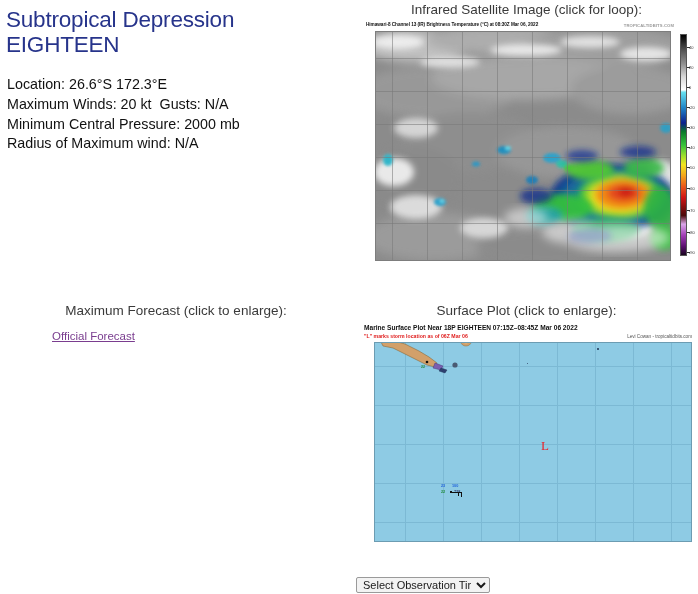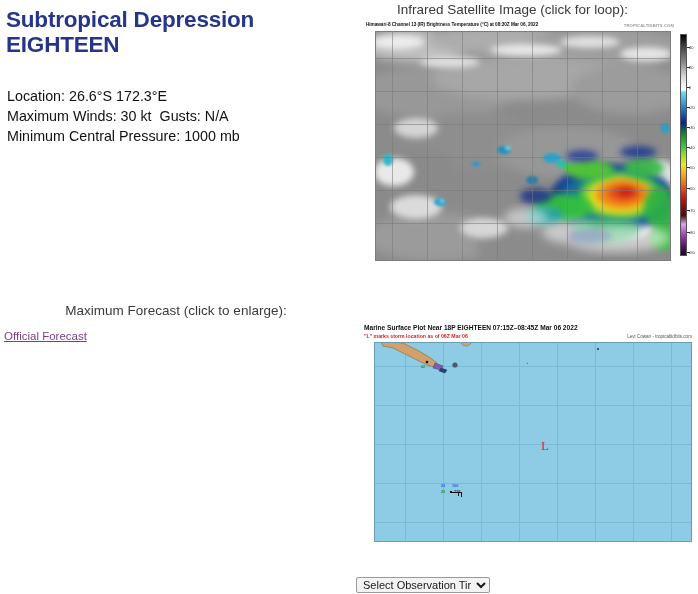--- a/index.html
+++ b/index.html
@@ -9,33 +9,33 @@
     background: #ffffff;
     font-family: "Liberation Sans", sans-serif;
     overflow: hidden;
   }
   #page { position: relative; width: 698px; height: 594px; }
 
   
   #info-panel { position: absolute; left: 0; top: 0; width: 352px; height: 292px; padding: 4px 8px 0 4px; }
   #storm-title {
     color: #27348b; font-size: 22.5px; line-height: 25px;
-    font-weight: 700; letter-spacing: -0.2px; margin: 3px 0 0 2px;
+    font-weight: 400; letter-spacing: -0.2px; margin: 3px 0 0 2px;
     max-width: 250px;
   }
   #as-of { font-size: 10.5px; font-weight: bold; color: #1b1b1b; margin: 8px 0 0 3px; letter-spacing: -0.1px; }
-  #param-list { margin: 30px 0 0 3px; font-size: 14.3px; color: #111; line-height: 19.8px; }
+  #param-list { margin: 18px 0 0 3px; font-size: 14.3px; color: #111; line-height: 19.8px; }
   #param-list div { white-space: pre; }
 
   
   .caption {
     position: absolute; text-align: center;
     font-size: 13.5px; color: #3a3a3a; font-weight: 400;
   }
-  #cap-ir { left: 341px; top: 2px; width: 343px; }
+  #cap-ir { left: 355px; top: 2px; width: 343px; }
   #cap-fc { left: 0px; top: 303px; width: 352px; }
   #cap-sp { left: 355px; top: 303px; width: 343px; }
 
   
   #forecast-link {
     position: absolute; left: 4px; top: 330px;
     font-size: 11.5px; color: #7a3d8f; text-decoration: underline;
     cursor: pointer;
   }
 
@@ -109,29 +109,31 @@
 </style>
 </head>
 <body>
 
 <div id="page">
 
   <div id="info-panel">
     <div id="storm-title" style="color: rgb(39, 52, 139);">Subtropical Depression EIGHTEEN</div>
     <div id="param-list">
       <div>Location: 26.6°S 172.3°E</div>
-      <div>Maximum Winds: 30 kt  Gusts: N/A</div>
-      <div>Minimum Central Pressure: 1000 mb</div>
+      <div>Maximum Winds: 20 kt  Gusts: N/A</div>
+      <div>Minimum Central Pressure: 2000 mb</div>
+      <div>Radius of Maximum wind: N/A</div>
     </div>
   </div>
 
   <div class="caption" id="cap-ir">Infrared Satellite Image (click for loop):</div>
   <div class="caption" id="cap-fc">Maximum Forecast (click to enlarge):</div>
-
-  <a id="forecast-link" href="#" style="color: rgb(122, 61, 143);">Official Forecast</a>
+  <div class="caption" id="cap-sp">Surface Plot (click to enlarge):</div>
+
+  <a id="forecast-link" href="#" style="color: rgb(122, 61, 143); margin-left: 48px;">Official Forecast</a>
 
   <div id="ir-wrap">
     <div id="ir-head">
       <span class="t1">Himawari-8 Channel 13 (IR) Brightness Temperature (°C) at 08:30Z Mar 06, 2022</span>
       <span class="t2">TROPICALTIDBITS.COM</span>
     </div>
 
     <div id="ir-plot">
       <div id="irclouds">
         

